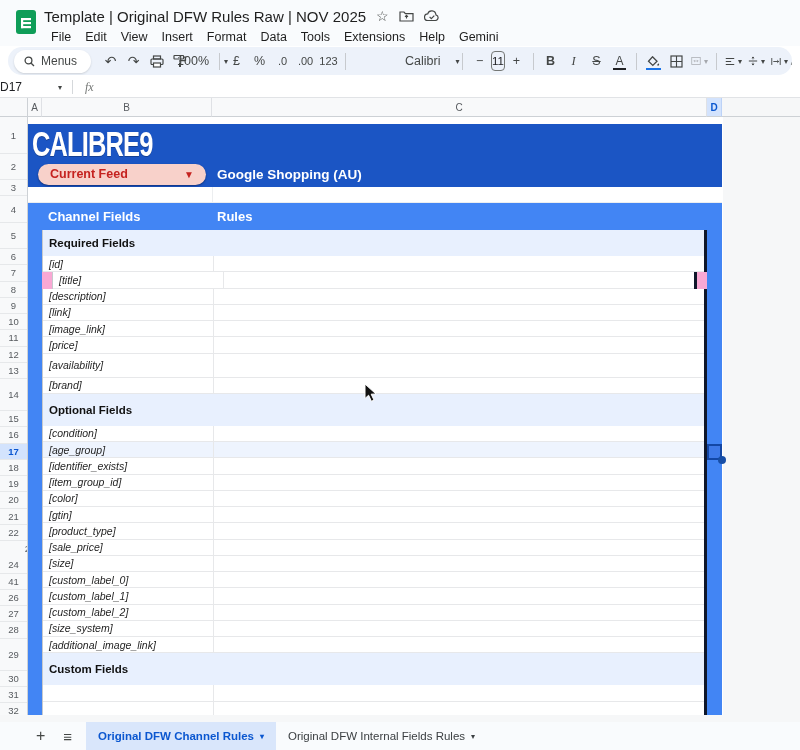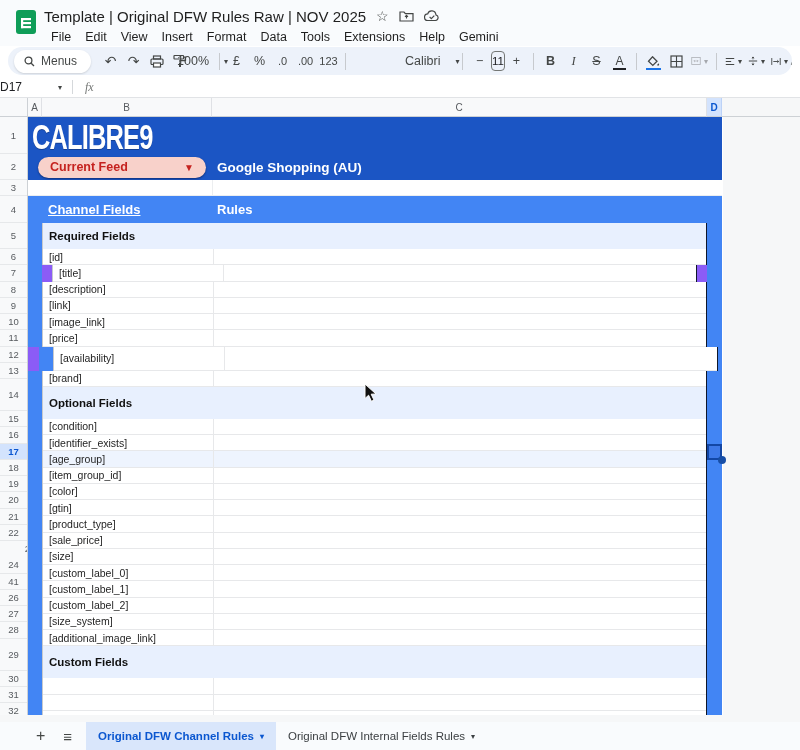--- a/index.html
+++ b/index.html
@@ -57,45 +57,45 @@
   .ch-fill { flex:1; border-bottom:1px solid #cdd1d5; background:#f6f7f8; }
   .rowheaders { position:absolute; left:0; top:117px; width:28px; height:598px; overflow:hidden;
                 background:#f8f9fa; border-right:1px solid #cdd1d5; }
   .rh { display:flex; align-items:center; justify-content:center; font-size:9.5px; color:#575b5f;
         border-bottom:1px solid #e6e8ea; }
   .rh.sel { background:#d3e3fd; color:#0b57d0; font-weight:bold; }
   .grid-fill-r { position:absolute; left:723px; top:117px; width:77px; height:605px; background:#f6f7f8; }
   .grid-fill-b { position:absolute; left:0; top:715px; width:800px; height:7px; background:#f6f7f8; }
 
   
-  .cells { position:absolute; left:28px; top:117px; width:694px; height:598px; overflow:hidden; background:#8b5cf6; }
+  .cells { position:absolute; left:28px; top:124px; width:694px; height:598px; overflow:hidden; background:#f9a8d4; }
   .row { display:flex; position:relative; width:694px; }
   .row-banner { background:var(--banner-blue); }
   .logo-text { position:absolute; left:4px; top:1px; color:#fff; font-weight:bold; font-size:31px; letter-spacing:-1px;
                transform:scale(.82,1.12); transform-origin:left top; white-space:nowrap;
                text-shadow:0 1px 0 rgba(0,0,0,.25); }
   .feed-pill { position:absolute; left:10px; top:2.5px; width:168px; height:21px; background:var(--pill-bg);
                border-radius:11px; display:flex; align-items:center; box-shadow:0 1px 2px rgba(0,0,30,.45); }
   .feed-pill .lbl { font-size:12.5px; font-weight:bold; color:var(--pill-text); margin-left:12px; flex:1; }
   .feed-pill .car { color:var(--pill-text); font-size:10px; margin-right:12px; }
   .feed-name { position:absolute; left:189px; top:0; height:26px; display:flex; align-items:center;
                color:#fff; font-weight:bold; font-size:13.5px; }
   .row-blank { background:#fff; border-bottom:1px solid #eceef0; }
   .row-blank .vline { position:absolute; left:184px; top:0; bottom:0; width:1px; background:#eceef0; }
   .row-thead { background:var(--header-blue); color:#fff; font-weight:bold; font-size:13px; }
-  .row-thead .h1 { position:absolute; left:20px; top:0; height:100%; display:flex; align-items:center;text-decoration:underline; }
+  .row-thead .h1 { position:absolute; left:20px; top:0; height:100%; display:flex; align-items:center; }
   .row-thead .h2 { position:absolute; left:189px; top:0; height:100%; display:flex; align-items:center; }
   .stripA { width:14px; flex:none; background:var(--header-blue); }
   .stripD { width:15px; flex:none; background:var(--header-blue); }
-  .mid { flex:1; display:flex; border-left:1px solid #c6c9cd; border-right:1px solid #0f172a; }
+  .mid { flex:1; display:flex; border-left:1px solid #c6c9cd; border-right:3px solid #0f172a; }
   .row-section .mid { background:var(--section-bg); align-items:center; }
   .row-section .mid .slabel { font-size:11.5px; font-weight:bold; color:#111; padding-left:6px; }
   .cellB { width:170px; flex:none; display:flex; align-items:center; border-bottom:1px solid #e7e8ea; }
   .cellC { flex:1; border-left:1px solid #e7e8ea; border-bottom:1px solid #e7e8ea; }
-  .cellB .ftext { font-size:10.5px; color:#1f1f1f; padding-left:6px; white-space:nowrap; }
+  .cellB .ftext { font-size:10.5px; color:#1f1f1f; padding-left:6px; white-space:nowrap;font-style:italic; }
   .row-field .mid, .row-empty .mid { background:#fff; }
   .row-field.hl .mid { background:#eef4fe; }
 
   .sel-cell { position:absolute; border:2px solid #1347a5; background:#3d79e8; z-index:5; }
   .sel-dot { position:absolute; width:8px; height:8px; border-radius:50%; background:#174ea6; z-index:6; }
 
   
   .tabbar { position:absolute; left:0; top:722px; width:800px; height:28px; background:var(--chrome-bg);
             display:flex; align-items:center; }
   .tab-add { margin-left:36px; font-size:16px; color:#444746; }
@@ -382,21 +382,21 @@
       <div class="row row-field" style="height: 16.25px;">
         <div class="stripA"></div>
         <div class="mid">
           <div class="cellB">
             <span class="ftext">[price]</span>
           </div>
           <div class="cellC"></div>
         </div>
         <div class="stripD"></div>
       </div>
-      <div class="row row-field" style="height: 24px; margin-left: 11px;">
+      <div class="row row-field" style="height: 24px;">
         <div class="stripA"></div>
         <div class="mid">
           <div class="cellB">
             <span class="ftext">[availability]</span>
           </div>
           <div class="cellC"></div>
         </div>
         <div class="stripD"></div>
       </div>
       <div class="row row-field" style="height: 16.25px;">
@@ -419,35 +419,35 @@
       <div class="row row-field" style="height: 16.25px;">
         <div class="stripA"></div>
         <div class="mid">
           <div class="cellB">
             <span class="ftext">[condition]</span>
           </div>
           <div class="cellC"></div>
         </div>
         <div class="stripD"></div>
       </div>
+      <div class="row row-field hl" style="height: 16.25px;">
+        <div class="stripA"></div>
+        <div class="mid">
+          <div class="cellB">
+            <span class="ftext">[age_group]</span>
+          </div>
+          <div class="cellC"></div>
+        </div>
+        <div class="stripD"></div>
+      </div>
       <div class="row row-field" style="height: 16.25px;">
         <div class="stripA"></div>
         <div class="mid">
           <div class="cellB">
             <span class="ftext">[identifier_exists]</span>
-          </div>
-          <div class="cellC"></div>
-        </div>
-        <div class="stripD"></div>
-      </div>
-      <div class="row row-field hl" style="height: 16.25px;">
-        <div class="stripA"></div>
-        <div class="mid">
-          <div class="cellB">
-            <span class="ftext">[age_group]</span>
           </div>
           <div class="cellC"></div>
         </div>
         <div class="stripD"></div>
       </div>
       <div class="row row-field" style="height: 16.25px;">
         <div class="stripA"></div>
         <div class="mid">
           <div class="cellB">
             <span class="ftext">[item_group_id]</span>

